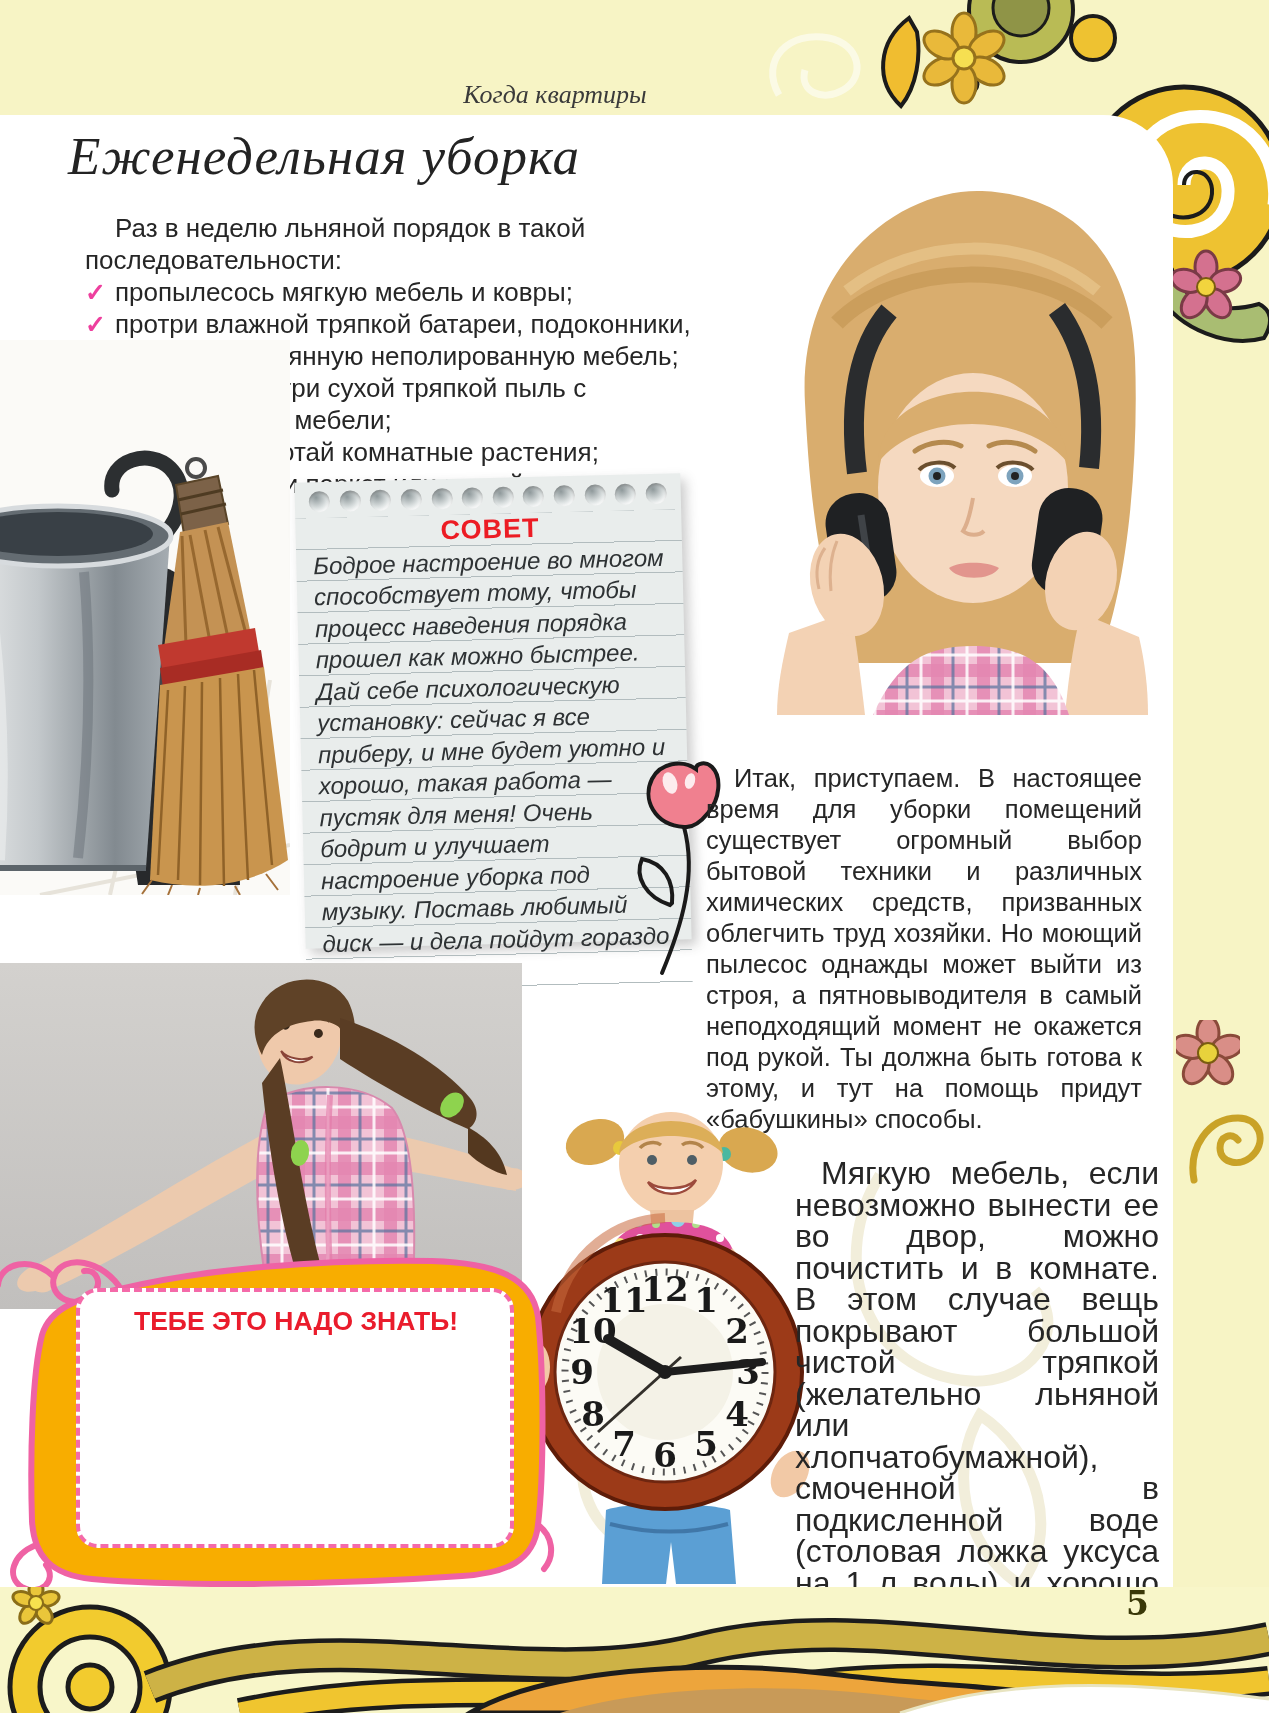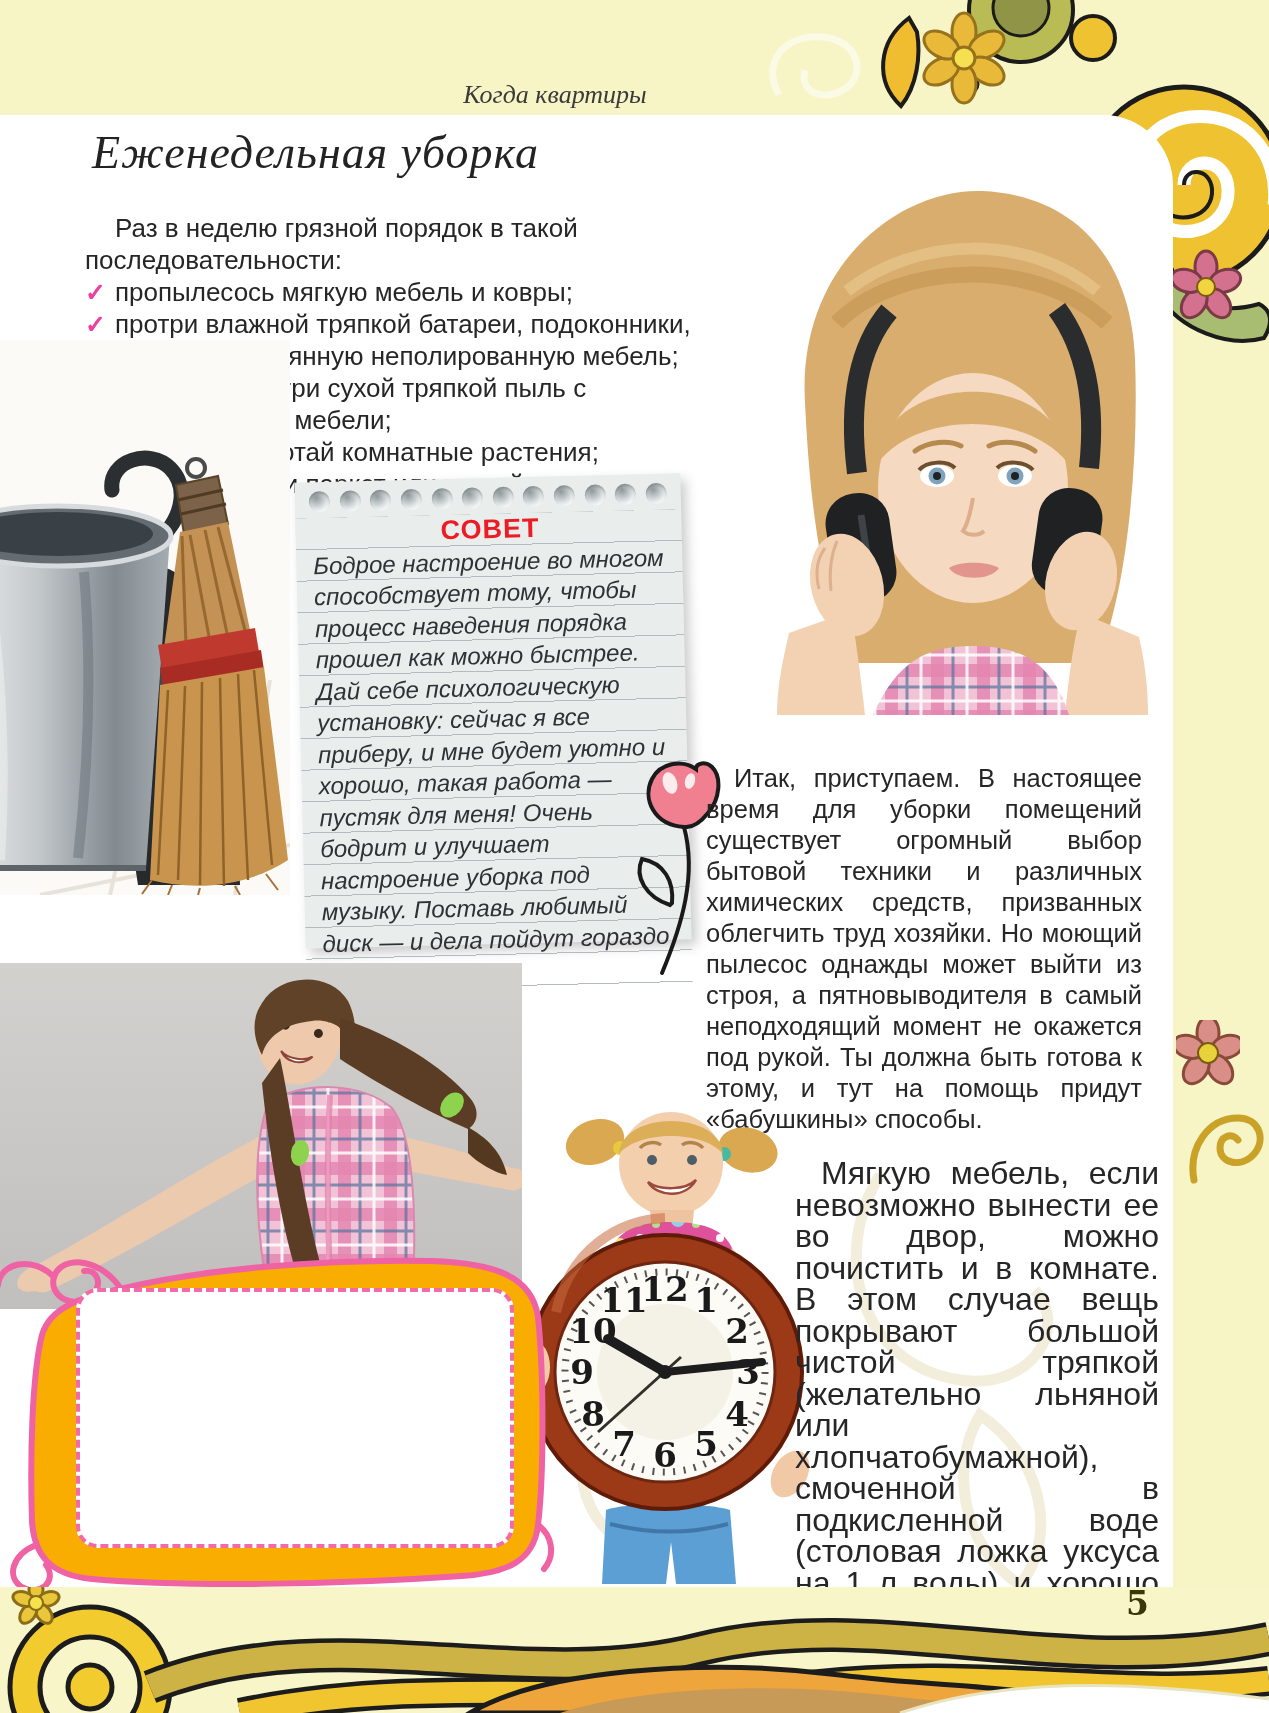--- a/index.html
+++ b/index.html
@@ -9,22 +9,22 @@
   .page *{box-sizing:border-box;}
   svg{display:block;}
 
   
   .decor-tr{position:absolute;left:759px;top:0;width:510px;height:345px;}
   .panel{position:absolute;left:0;top:115px;width:1173px;height:1472px;background:#ffffff;
          border-top-right-radius:70px;}
   .watermarks{position:absolute;left:0;top:115px;width:1173px;height:1472px;pointer-events:none;}
   .header-label{position:absolute;left:380px;top:80px;width:350px;text-align:center;
         font-family:"Liberation Serif",serif;font-style:italic;font-size:26px;color:#3a3a3a;}
-  .page-title{position:absolute;left:92px;top:126px;font-family:"Liberation Serif",serif;
-        font-style:italic;font-size:46px;color:#232323;letter-spacing:1px;}
+  .page-title{position:absolute;left:68px;top:126px;font-family:"Liberation Serif",serif;
+        font-style:italic;font-size:53px;color:#232323;letter-spacing:1px;}
   .left-list{position:absolute;left:85px;top:212px;width:652px;font-size:26px;line-height:32px;}
   .intro{text-indent:30px;margin:0;}
   .ck-item{padding-left:30px;text-indent:-30px;}
   .ck{color:#ee3f9e;font-weight:bold;font-size:25px;margin-right:9px;}
   .checklist .ck-item:nth-child(4){margin-left:92px;}
   .checklist .ck-item:nth-child(5){margin-left:100px;}
 
   .photo-bucket{position:absolute;left:0;top:340px;width:290px;height:555px;}
   .notepad{position:absolute;left:300px;top:478px;width:386px;height:466px;background:#e9edec;
         transform:rotate(-1.4deg);box-shadow:5px 6px 12px rgba(70,70,70,.28);}
@@ -142,21 +142,21 @@
       <path d="M250,980 C210,1050 250,1130 330,1125 C390,1120 405,1060 365,1040"></path>
       <path d="M880,1060 C830,1140 860,1250 960,1265 C1030,1275 1070,1215 1035,1175"></path>
       <path d="M600,1290 C560,1360 590,1430 660,1440 C700,1320 660,1295 600,1290 Z"></path>
       <path d="M980,1300 C1040,1340 1060,1420 1020,1470 C960,1430 950,1350 980,1300 Z"></path>
     </g>
   </svg>
 
   <div class="page-title">Еженедельная уборка</div>
 
   <div class="left-list">
-    <p class="intro">Раз в неделю грязной порядок в такой последовательности:</p>
+    <p class="intro">Раз в неделю льняной порядок в такой последовательности:</p>
     <div class="checklist">
       <div class="ck-item"><span class="ck">✓</span><span>пропылесось мягкую мебель и ковры;</span></div>
       <div class="ck-item"><span class="ck">✓</span><span>протри влажной тряпкой батареи, подоконники, двери и деревянную неполированную мебель;</span></div>
       <div class="ck-item"><span class="ck">✓</span><span>тщательно сотри сухой тряпкой пыль с полированной мебели;</span></div>
       <div class="ck-item"><span class="ck">✓</span><span>обработай комнатные растения;</span></div>
       <div class="ck-item"><span class="ck">✓</span><span>протри паркет или вымой пол.</span></div>
     </div>
   </div>
 
   <svg class="photo-bucket" viewBox="0 0 290 555">
@@ -330,20 +330,21 @@
 
   <svg class="know-blob" viewBox="0 0 566 376">
     <path d="M128,64 C210,44 330,34 440,36 C500,38 540,50 546,92 C552,150 552,250 546,300 C542,336 515,348 470,351 C340,360 190,362 100,354 C58,350 42,330 40,296 C38,230 40,150 50,110 C58,82 90,72 128,64 Z" fill="#f8ad00" stroke="#ef62a4" stroke-width="6"></path>
     <path d="M130,66 C112,34 70,28 62,52 C56,72 84,86 100,70 C112,58 104,44 92,46" fill="none" stroke="#ef62a4" stroke-width="6" stroke-linecap="round"></path>
     <path d="M62,52 C40,30 8,38 6,60" fill="none" stroke="#ef62a4" stroke-width="6" stroke-linecap="round"></path>
     <path d="M44,320 C20,330 14,352 30,362 C48,372 66,356 54,340" fill="none" stroke="#ef62a4" stroke-width="6" stroke-linecap="round"></path>
     <path d="M546,300 C560,310 564,330 552,344" fill="none" stroke="#ef62a4" stroke-width="6" stroke-linecap="round"></path>
   </svg>
 
   <div class="know-box">
+    <p class="know-title">ТЕБЕ ЭТО НАДО ЗНАТЬ!</p>
   </div>
 
   <svg class="flower-margin-mid" viewBox="0 0 64 66">
     <g transform="translate(32,33)">
       <g fill="#d98e87" stroke="#8a4a3a" stroke-width="3">
         <ellipse cx="0" cy="-20" rx="11" ry="16"></ellipse>
         <ellipse cx="0" cy="-20" rx="11" ry="16" transform="rotate(72)"></ellipse>
         <ellipse cx="0" cy="-20" rx="11" ry="16" transform="rotate(144)"></ellipse>
         <ellipse cx="0" cy="-20" rx="11" ry="16" transform="rotate(216)"></ellipse>
         <ellipse cx="0" cy="-20" rx="11" ry="16" transform="rotate(288)"></ellipse>

